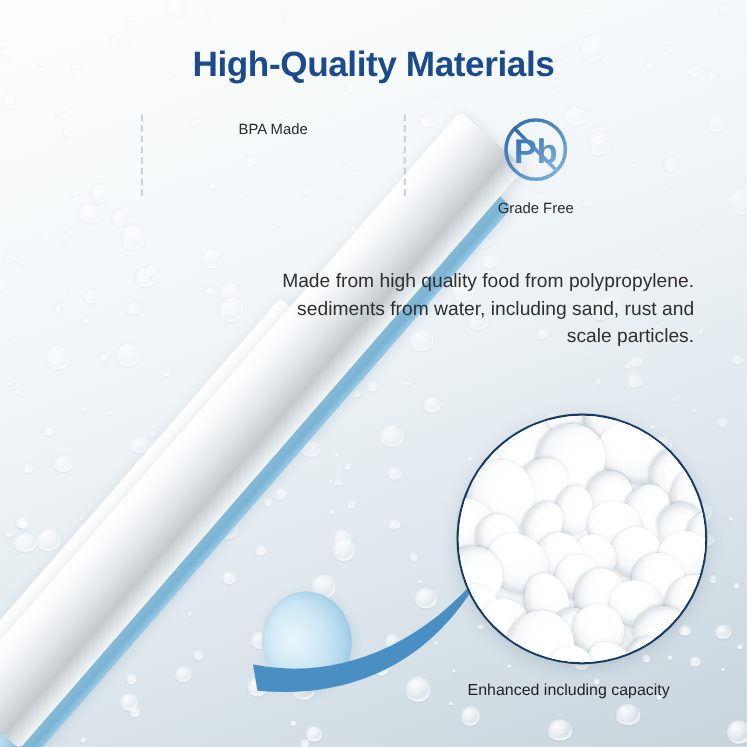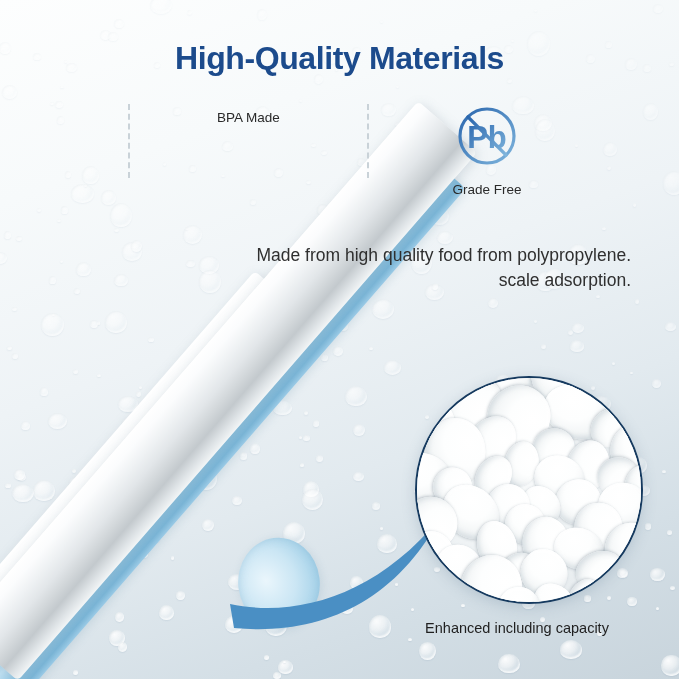--- a/index.html
+++ b/index.html
@@ -561,21 +561,22 @@
           <line x1="13" y1="13" x2="51" y2="51" stroke="url(#gPb)" stroke-width="3.2" stroke-linecap="round"></line>
         </svg>
       </div>
       <div class="badge-label">Grade Free</div>
     </div>
 
   </div>
 
   <div class="body-copy">
     <div>Made from high quality food from polypropylene.</div>
-    <div>scale adsorption.</div>
+    <div>sediments from water, including sand, rust and</div>
+    <div>scale particles.</div>
   </div>
 
   <div class="zoom-circle" id="pellet-layer">
       <div class="pellet" style="left: 55.6767px; top: -24.4171px; width: 59.3841px; height: 46.3738px; transform: rotate(13.1deg);"></div>
       <div class="pellet" style="left: 110.202px; top: -25.6269px; width: 59.3329px; height: 50.3023px; transform: rotate(65.2deg);"></div>
       <div class="pellet" style="left: 170.683px; top: -0.801192px; width: 39.7876px; height: 40.9142px; transform: rotate(165.7deg);"></div>
       <div class="pellet" style="left: 26.1613px; top: -3.1938px; width: 59.6698px; height: 53.4329px; transform: rotate(172.6deg);"></div>
       <div class="pellet" style="left: 125.941px; top: 7.84476px; width: 66.9378px; height: 52.1467px; transform: rotate(23.6deg);"></div>
       <div class="pellet" style="left: 70.4769px; top: 7.84271px; width: 63.8827px; height: 61.77px; transform: rotate(140.9deg);"></div>
       <div class="pellet" style="left: -0.916734px; top: 26.9613px; width: 42.6748px; height: 34.7195px; transform: rotate(81.2deg);"></div>

